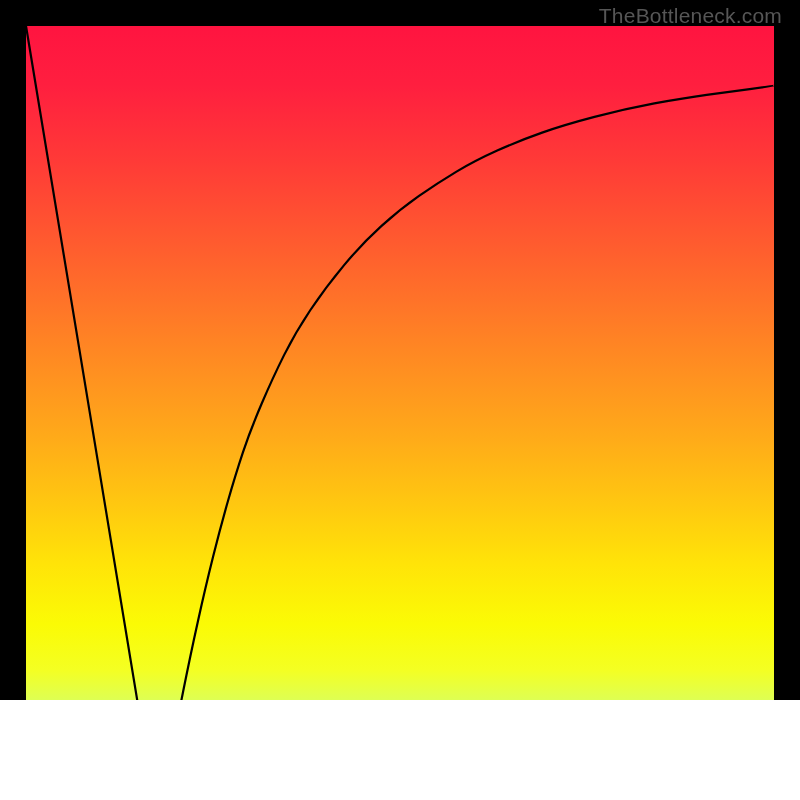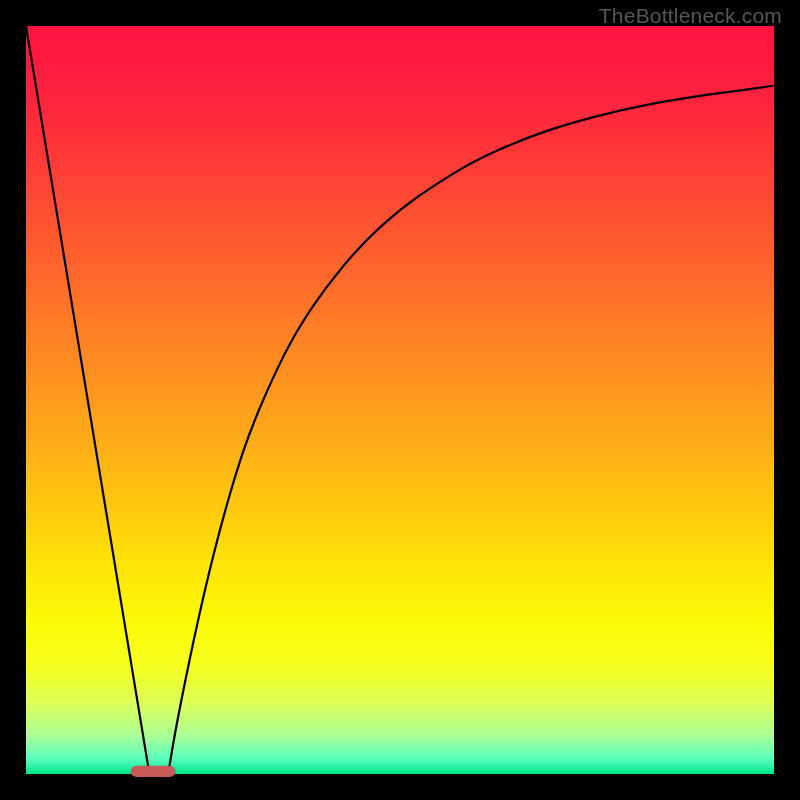--- a/index.html
+++ b/index.html
@@ -4,21 +4,21 @@
 <style>
   body {
     margin: 0;
     padding: 0;
     background: #fff;
     font-family: Arial, sans-serif;
   }
   .chart-container {
     position: relative;
     width: 800px;
-    height: 800px;
+    height: 700px;
   }
   svg {
     display: block;
   }
   .watermark {
     position: absolute;
     top: 4px;
     right: 18px;
     font-size: 21px;
     color: #565656;

